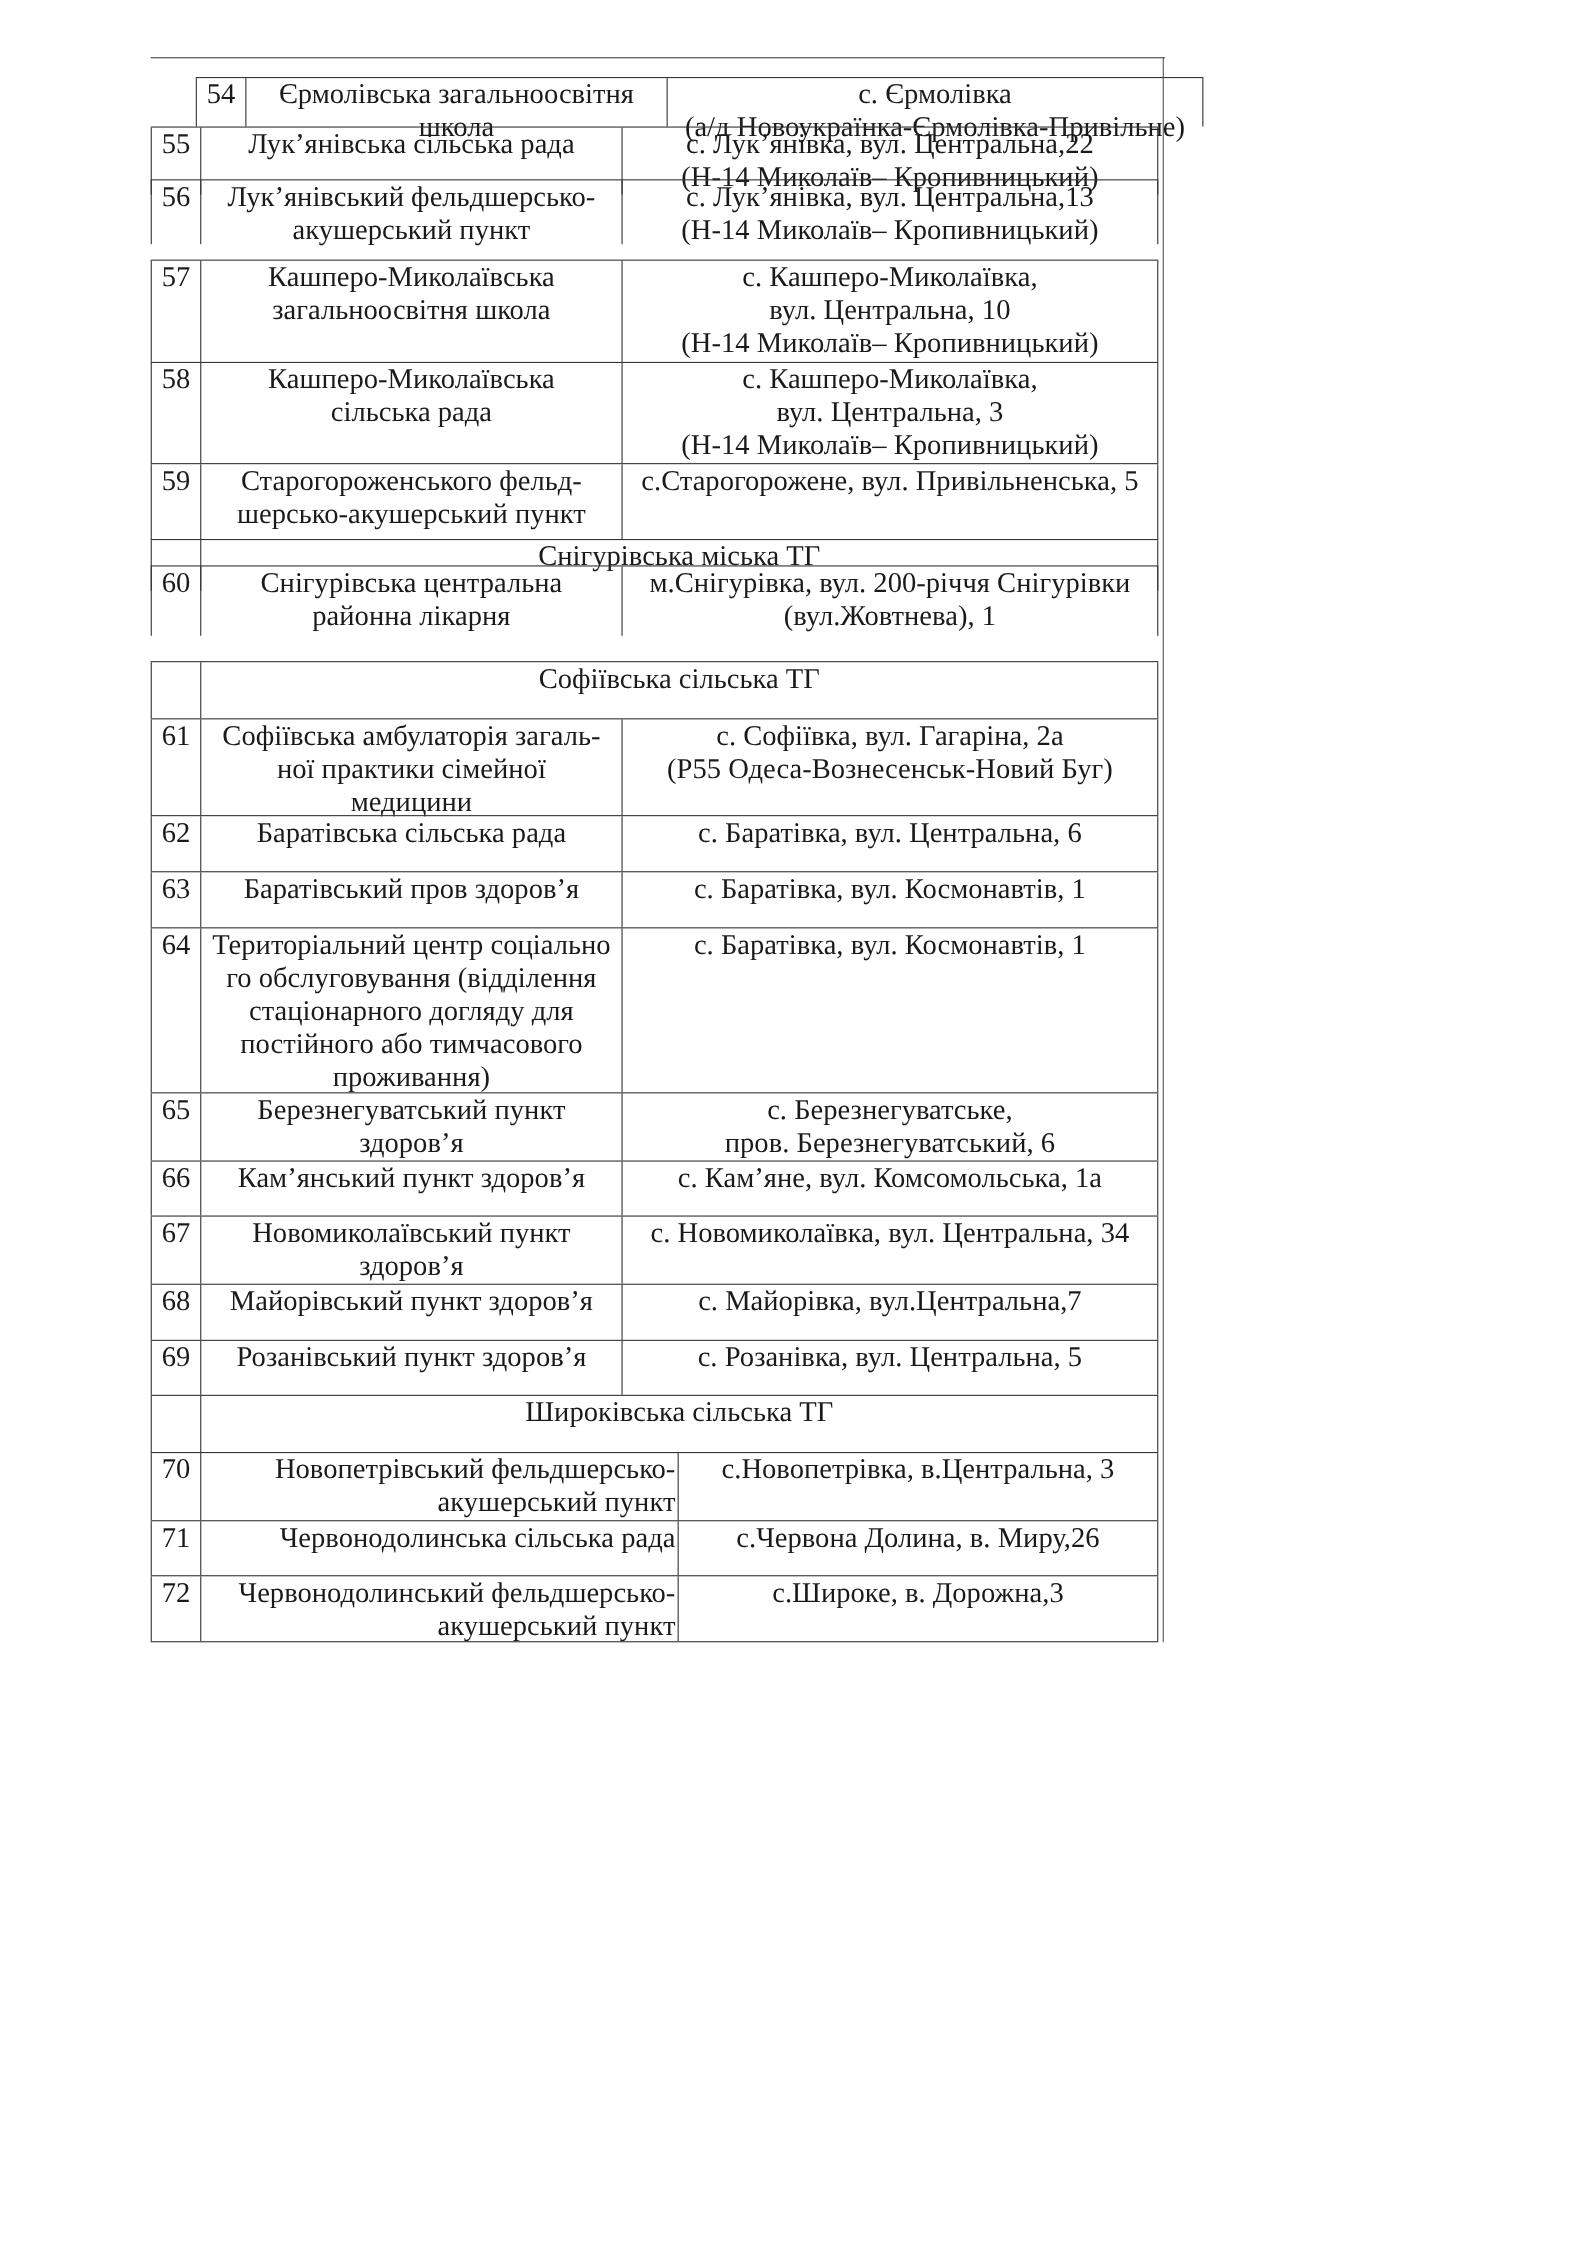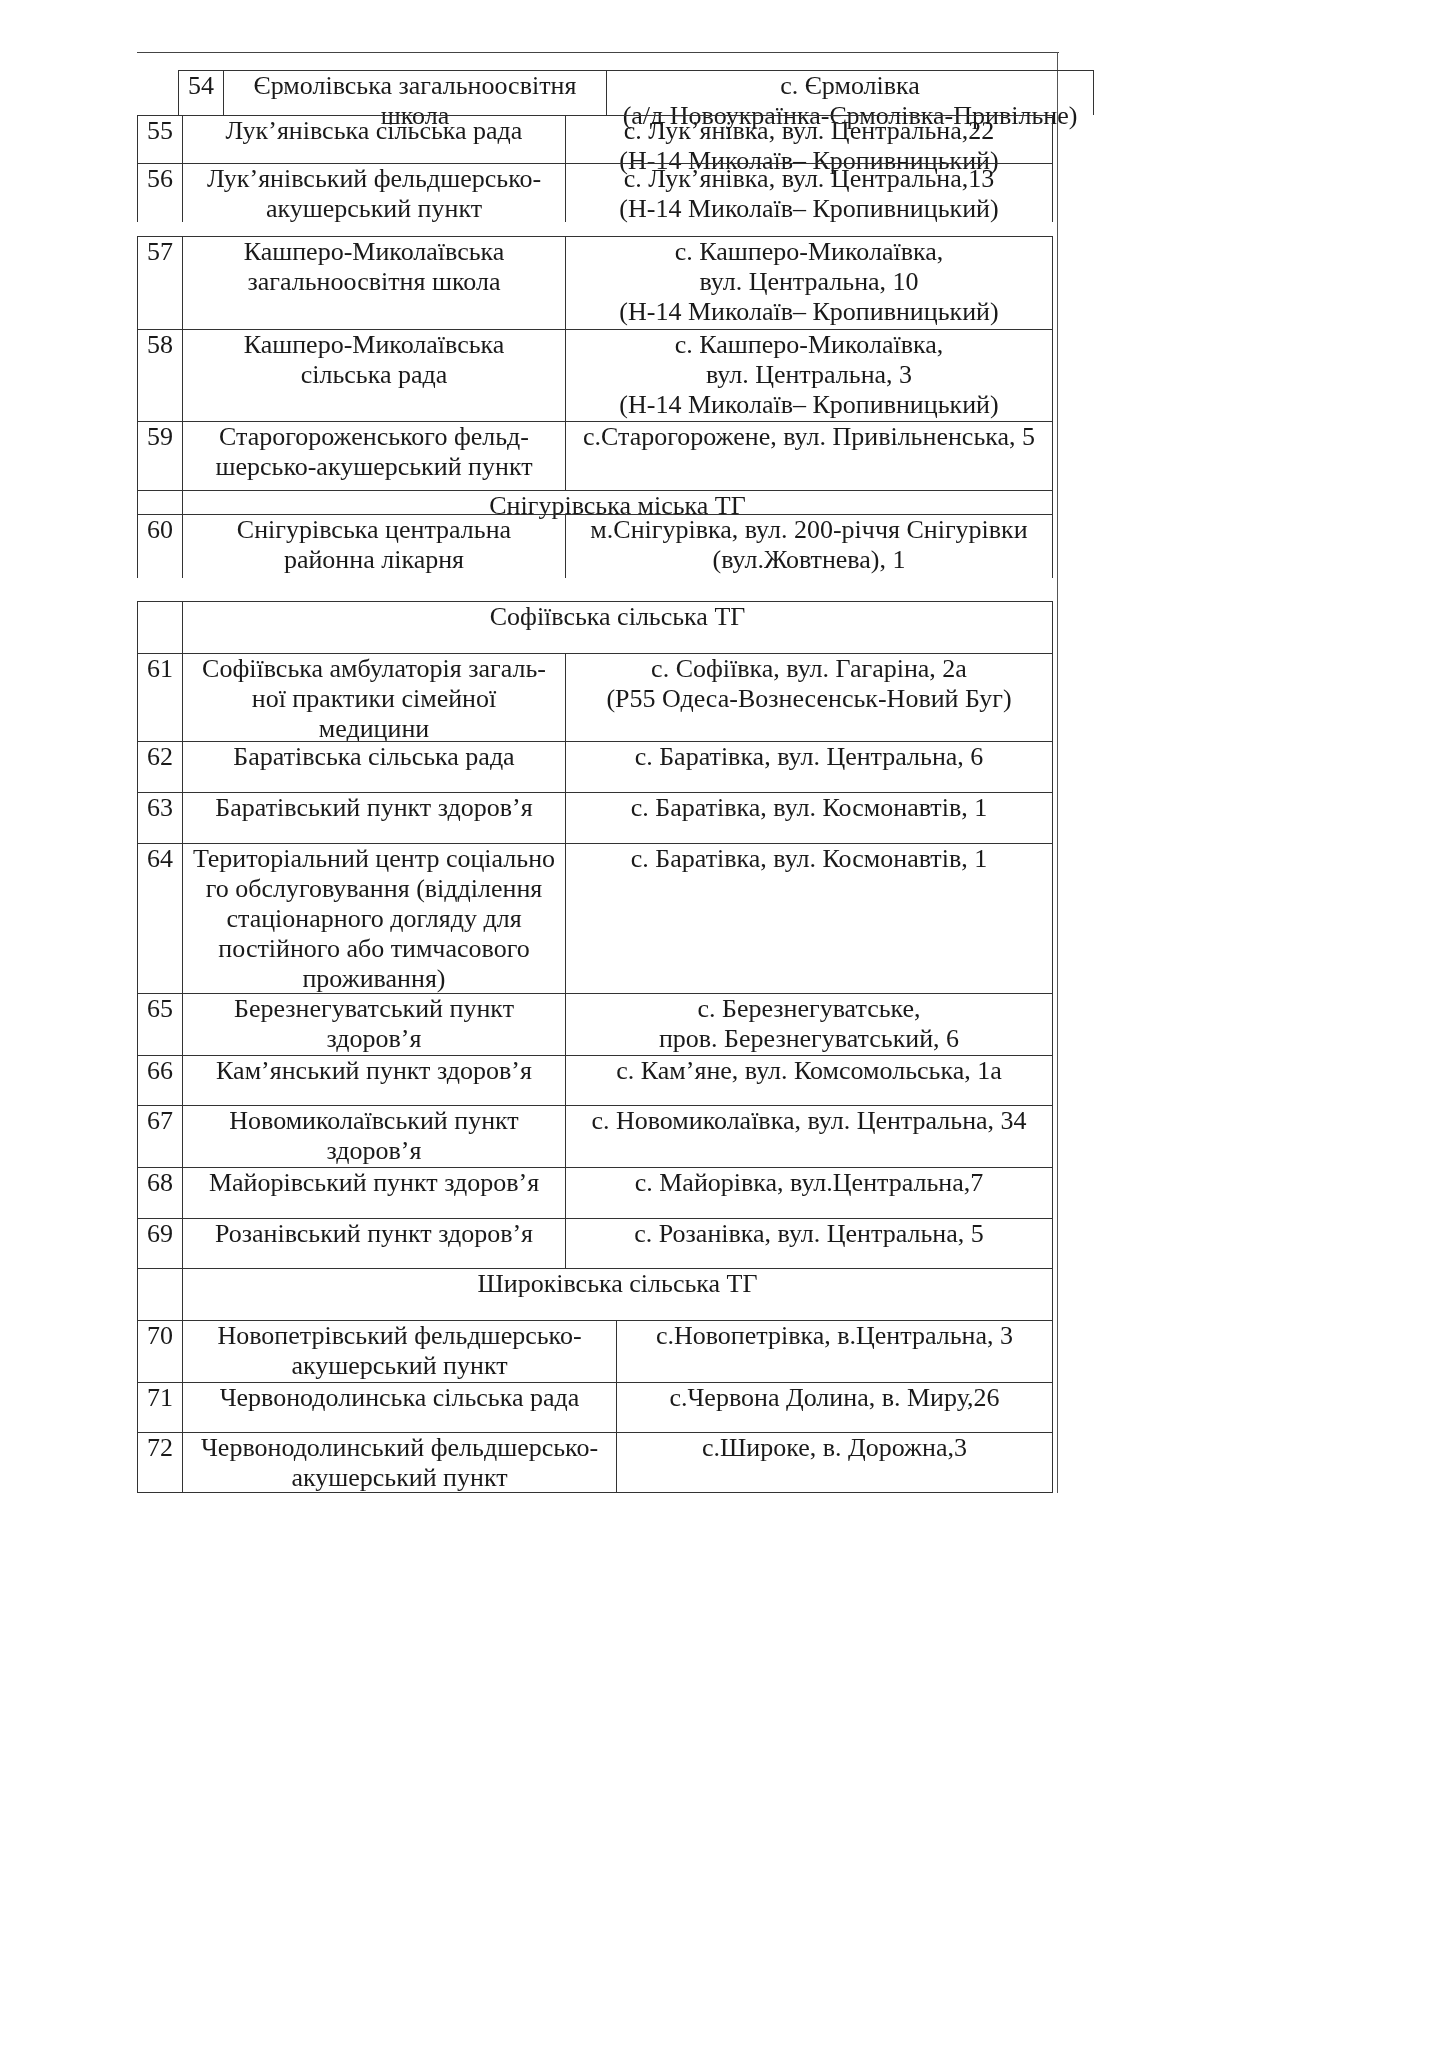--- a/index.html
+++ b/index.html
@@ -6,21 +6,21 @@
   body{width:1447px;height:2047px;position:relative;overflow:hidden;
        font-family:"Liberation Serif","DejaVu Serif",serif;color:#1a1a1a;}
   .tbl{position:absolute;left:137px;top:70px;width:916px;}
   .row{position:absolute;left:0;width:916px;border-top:1.5px solid #333;box-sizing:border-box;}
   .row.last{border-bottom:1.5px solid #333;}
   .cell{position:absolute;top:0;bottom:0;box-sizing:border-box;text-align:center;
         font-size:26px;line-height:30px;padding-top:0px;}
   .c-num{left:0;width:46px;border-left:1.5px solid #333;border-right:1.5px solid #333;}
   .c-name{left:46px;width:383px;border-right:1.5px solid #333;padding:0 2px;}
   .c-addr{left:429px;width:487px;border-right:1.5px solid #333;padding:0 4px;}
-  .wide .c-name{width:434px;}
+  .wide .c-name{width:434px;text-align:right;}
   .wide .c-addr{left:480px;width:436px;}
   .c-sec{left:46px;width:870px;border-right:1.5px solid #333;font-weight:normal;padding-top:0;}
   .c-secnum{left:0;width:46px;border-left:1.5px solid #333;border-right:1.5px solid #333;}
   .line{display:block;}
   .dbl{position:absolute;left:1057px;top:52px;width:0;height:1441px;border-left:1.5px solid #555;}
   .dbl-top{position:absolute;left:137px;top:52px;width:922px;height:0;border-top:1.5px solid #444;}
 </style>
 </head>
 <body>
 
@@ -129,21 +129,21 @@
       <div class="cell c-name">
         <span class="line">Баратівська сільська рада</span>
       </div>
       <div class="cell c-addr">
         <span class="line">с. Баратівка, вул. Центральна, 6</span>
       </div>
     </div>
     <div class="row" style="top: 722px; height: 51px;">
       <div class="cell c-num">63</div>
       <div class="cell c-name">
-        <span class="line">Баратівський пункт здоров’я</span>
+        <span class="line">Баратівський пров здоров’я</span>
       </div>
       <div class="cell c-addr">
         <span class="line">с. Баратівка, вул. Космонавтів, 1</span>
       </div>
     </div>
     <div class="row" style="top: 773px; height: 150px;">
       <div class="cell c-num">64</div>
       <div class="cell c-name">
         <span class="line">Територіальний центр соціально</span>
         <span class="line">го обслуговування (відділення</span>

